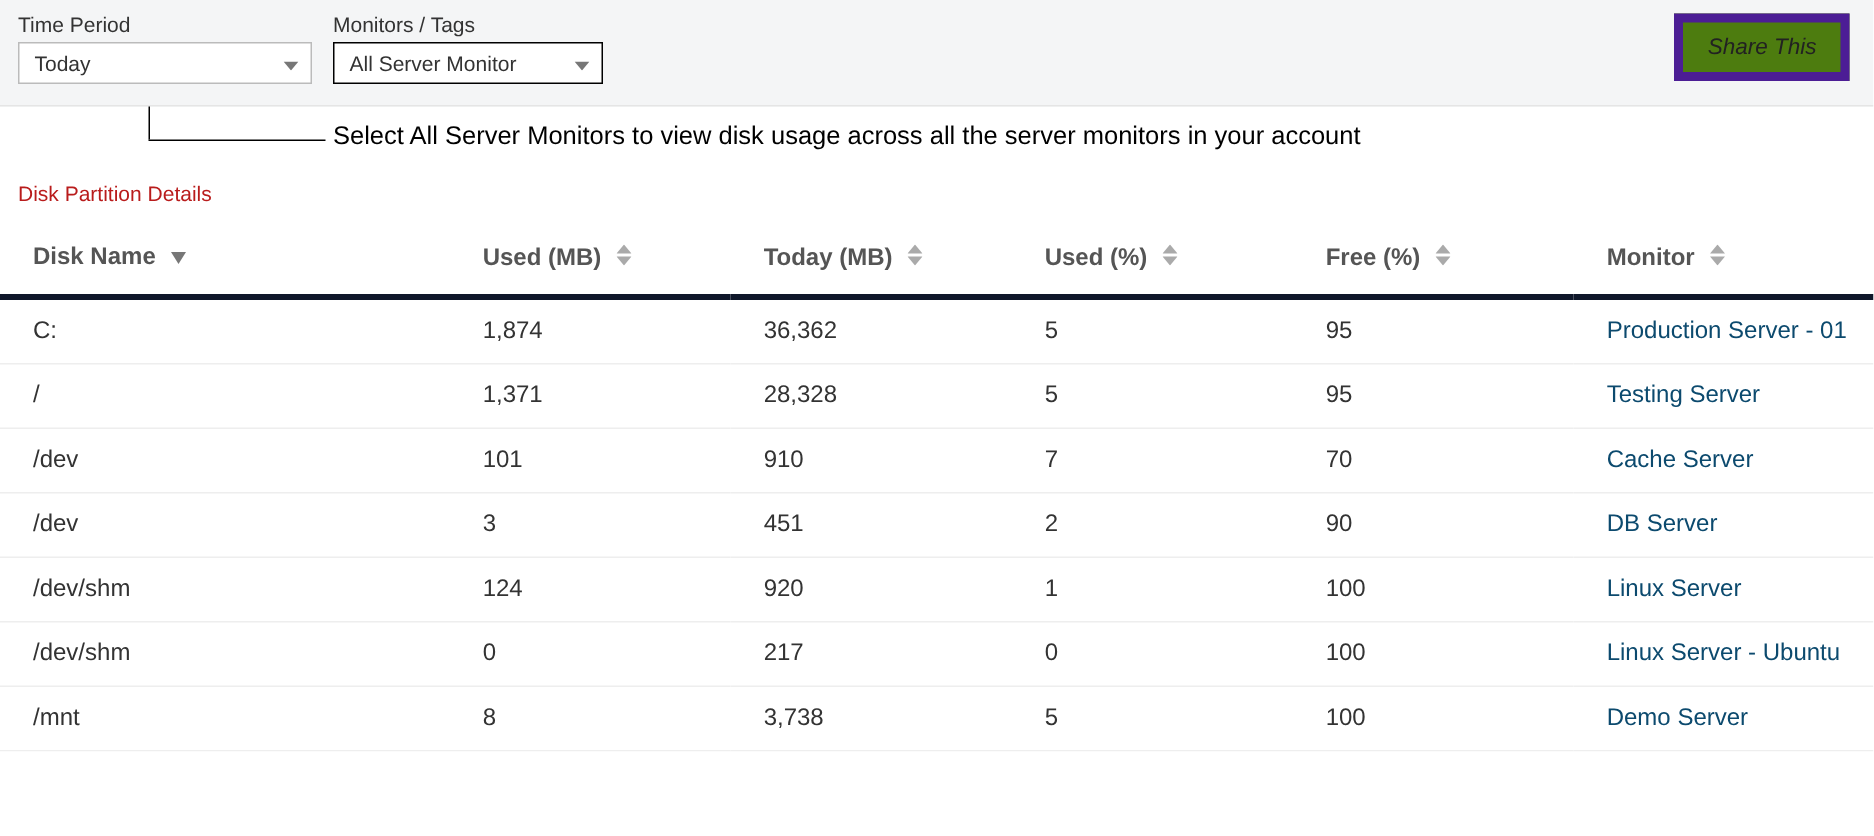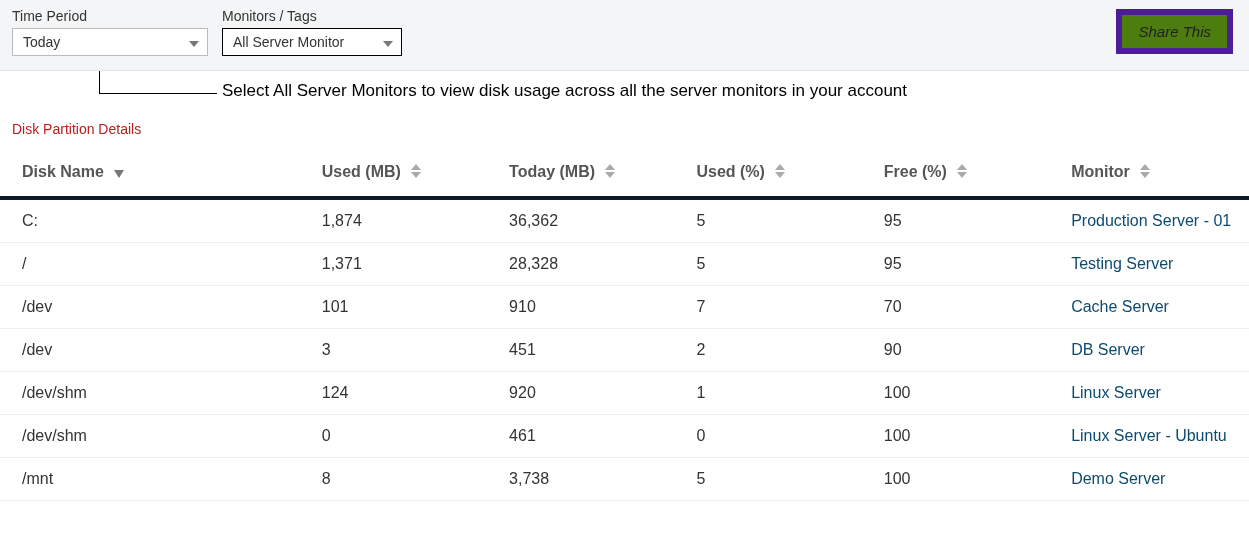--- a/index.html
+++ b/index.html
@@ -203,21 +203,21 @@
         <td>/dev/shm</td>
         <td>124</td>
         <td>920</td>
         <td>1</td>
         <td>100</td>
         <td><a>Linux Server</a></td>
       </tr>
       <tr>
         <td>/dev/shm</td>
         <td>0</td>
-        <td>461</td>
+        <td>217</td>
         <td>0</td>
         <td>100</td>
         <td><a>Linux Server - Ubuntu</a></td>
       </tr>
       <tr>
         <td>/mnt</td>
         <td>8</td>
         <td>3,738</td>
         <td>5</td>
         <td>100</td>

